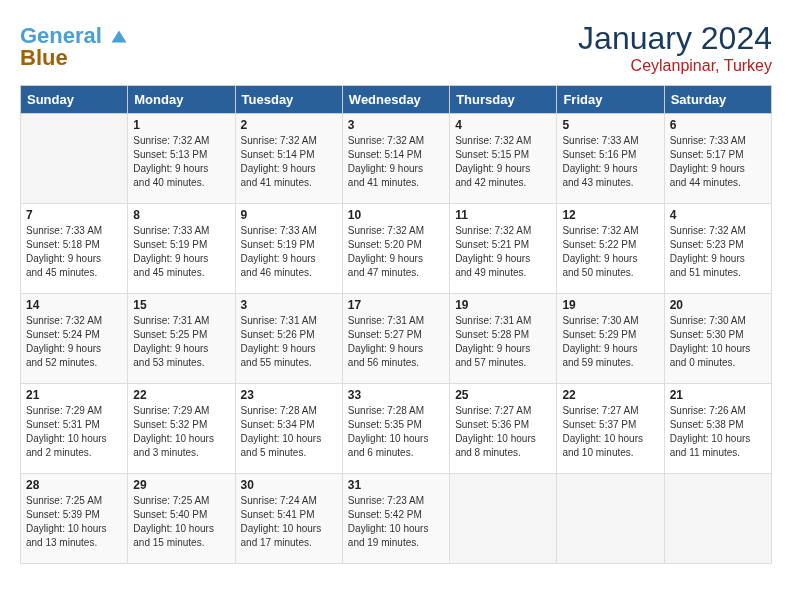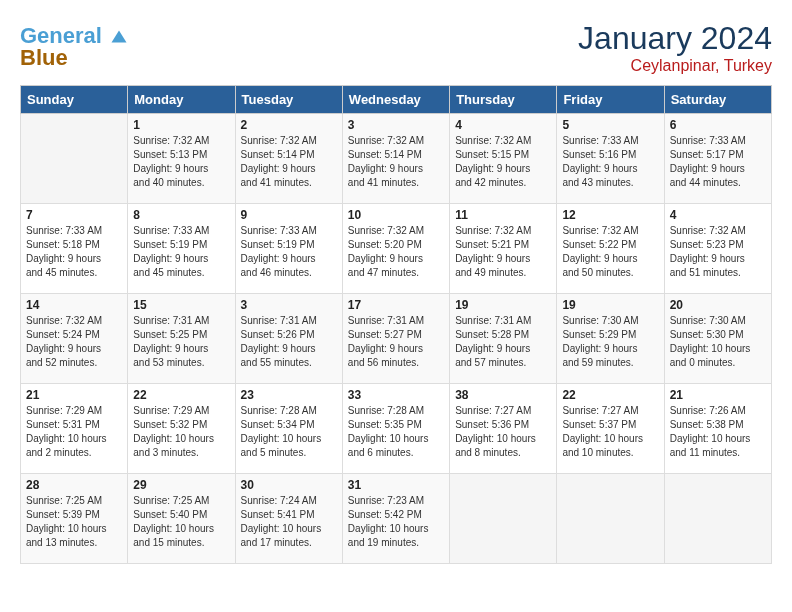--- a/index.html
+++ b/index.html
@@ -295,21 +295,21 @@
 and 5 minutes.</div>
         </td>
         <td>
           <span class="day-number">33</span>
           <div class="day-info" style="white-space: pre-line;">Sunrise: 7:28 AM
 Sunset: 5:35 PM
 Daylight: 10 hours
 and 6 minutes.</div>
         </td>
         <td>
-          <span class="day-number">38</span>
+          <span class="day-number">25</span>
           <div class="day-info" style="white-space: pre-line;">Sunrise: 7:27 AM
 Sunset: 5:36 PM
 Daylight: 10 hours
 and 8 minutes.</div>
         </td>
         <td>
           <span class="day-number">22</span>
           <div class="day-info" style="white-space: pre-line;">Sunrise: 7:27 AM
 Sunset: 5:37 PM
 Daylight: 10 hours

